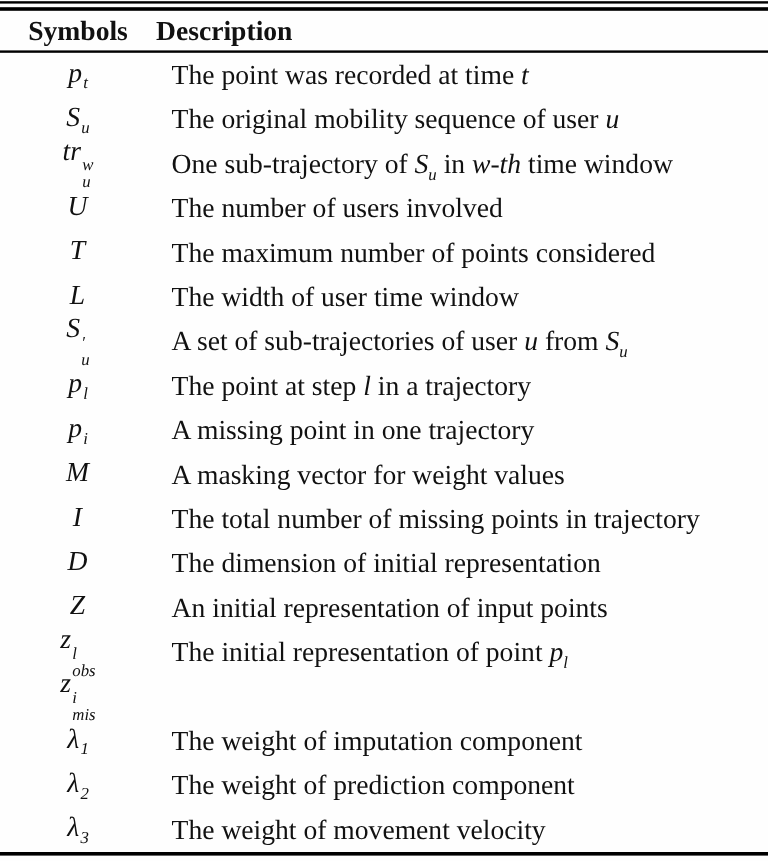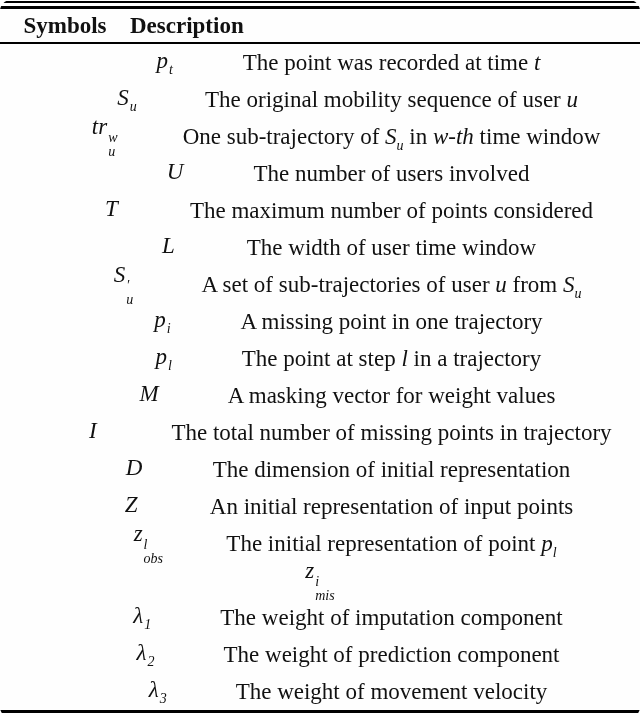--- a/index.html
+++ b/index.html
@@ -1,30 +1,30 @@
 <!DOCTYPE html>
 <html><head>
 <meta charset="utf-8">
 <style>
   html,body{margin:0;padding:0;background:#ffffff;}
   .page{
     width:640px;height:718px;background:#fefefe;color:#111;
     font-family:"Liberation Serif","DejaVu Serif",serif;
-    overflow:hidden;position:relative;border-radius:11px;
+    overflow:hidden;position:relative;
   }
   .rule{background:#000;width:640px;}
   .rule.r1{height:2px;margin-top:1px;}
   .rule.r2{height:3px;margin-top:3px;}
   .rule.r3{height:2px;}
   .rule.r4{height:3px;}
   .header{height:33px;display:flex;align-items:center;font-weight:700;font-size:23px;}
   .sym-col{width:130px;text-align:center;}
   .desc-col{}
   .rows{}
-  .row{height:37px;display:flex;align-items:center;justify-content:center;}
+  .row{height:37px;display:flex;align-items:center;}
   .sym{width:130px;text-align:center;font-style:italic;font-size:23px;white-space:nowrap;}
   .desc{margin-left:13px;font-size:23px;white-space:nowrap;}
   .it{font-style:italic;}
   .stack{
     display:inline-flex;flex-direction:column;align-items:flex-start;
     vertical-align:-0.35em;margin-left:1px;
   }
   .stack .ss{font-size:14px;line-height:14px;display:block;}
   sub.subi{font-size:14px;line-height:0;}
   sub.dsub{font-size:14px;line-height:0;}
@@ -98,30 +98,30 @@
             <span class="ss">′</span>
             <span class="ss">u</span>
           </span><sub class="subi"></sub></div>
         <div class="desc"><span>A set of sub-trajectories of user </span><span class="it">u</span><sub class="it dsub"></sub><span> from </span><span class="it">S</span><sub class="it dsub">u</sub><span></span></div>
       </div>
 
     <div class="row">
         <div class="sym"><span>p</span><span class="stack">
             <span class="ss"></span>
             <span class="ss"></span>
-          </span><sub class="subi">i</sub></div>
-        <div class="desc"><span>A missing point in one trajectory</span><span class="it"></span><sub class="it dsub"></sub><span></span><span class="it"></span><sub class="it dsub"></sub><span></span></div>
+          </span><sub class="subi">l</sub></div>
+        <div class="desc"><span>The point at step </span><span class="it">l</span><sub class="it dsub"></sub><span> in a trajectory</span><span class="it"></span><sub class="it dsub"></sub><span></span></div>
       </div>
 
     <div class="row">
         <div class="sym"><span>p</span><span class="stack">
             <span class="ss"></span>
             <span class="ss"></span>
-          </span><sub class="subi">l</sub></div>
-        <div class="desc"><span>The point at step </span><span class="it">l</span><sub class="it dsub"></sub><span> in a trajectory</span><span class="it"></span><sub class="it dsub"></sub><span></span></div>
+          </span><sub class="subi">i</sub></div>
+        <div class="desc"><span>A missing point in one trajectory</span><span class="it"></span><sub class="it dsub"></sub><span></span><span class="it"></span><sub class="it dsub"></sub><span></span></div>
       </div>
 
     <div class="row">
         <div class="sym"><span>M</span><span class="stack">
             <span class="ss"></span>
             <span class="ss"></span>
           </span><sub class="subi"></sub></div>
         <div class="desc"><span>A masking vector for weight values</span><span class="it"></span><sub class="it dsub"></sub><span></span><span class="it"></span><sub class="it dsub"></sub><span></span></div>
       </div>
 

